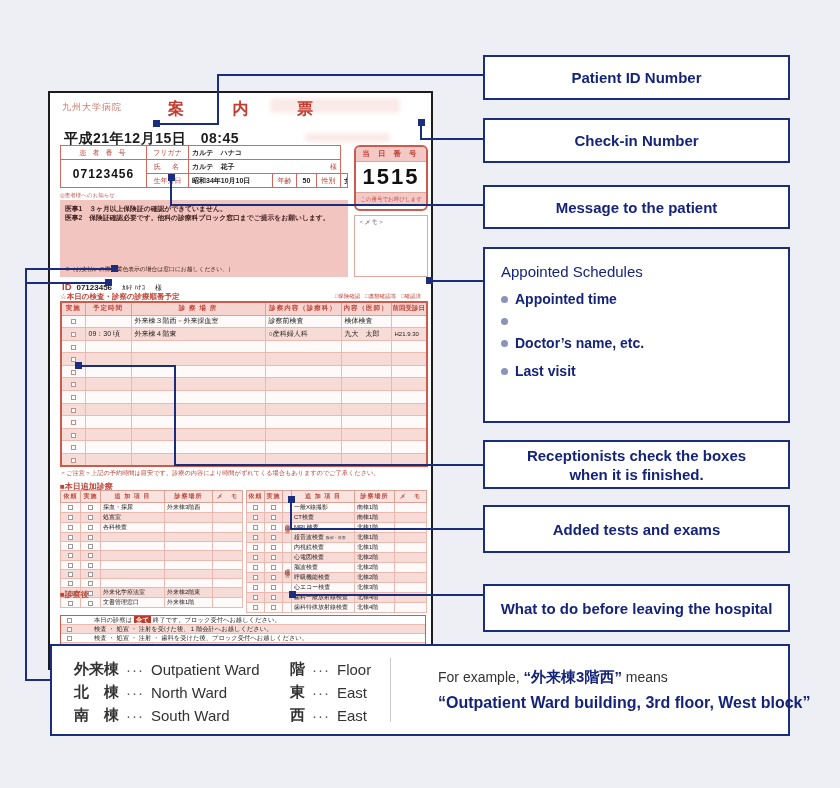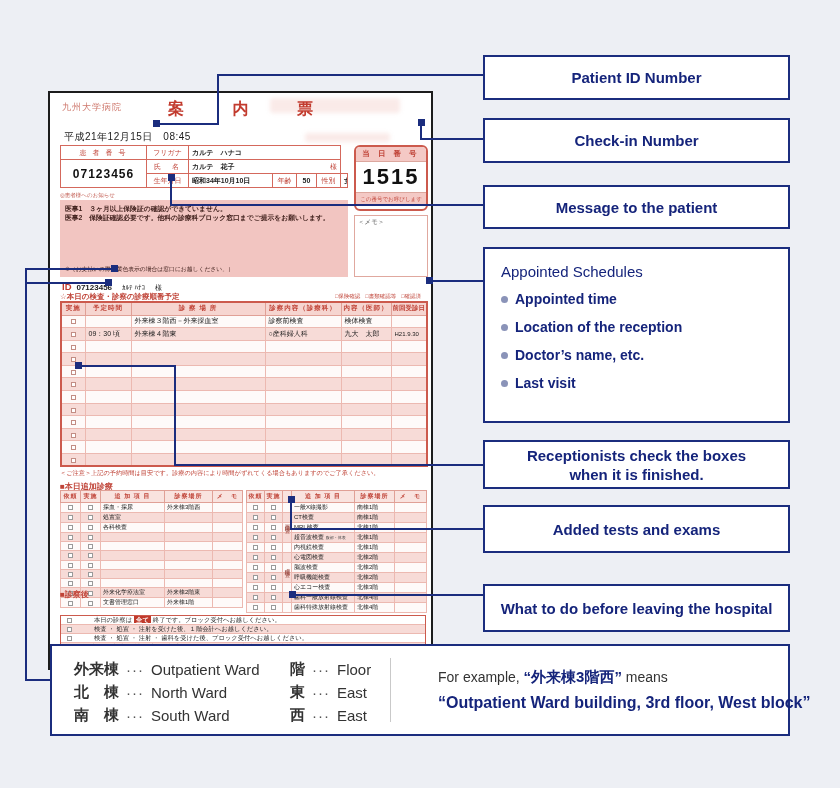--- a/index.html
+++ b/index.html
@@ -4,21 +4,21 @@
 <style>
   * { margin:0; padding:0; box-sizing:border-box; }
   html,body { width:840px; height:788px; }
   body { background:#edeff4; font-family:"Liberation Sans","DejaVu Sans",sans-serif; position:relative; overflow:hidden; }
 
   
   .doc { position:absolute; left:48px; top:48px; width:385px; height:579px; background:#fff; border:2px solid #1c1c1c;margin-top:43px; }
   .hospital { position:absolute; left:12px; top:8px; font-size:9px; color:#cf7a6f; letter-spacing:1px; }
   .doc-title { position:absolute; left:0; top:6px; width:100%; text-align:center; font-size:16px; font-weight:bold; color:#c23b2e; letter-spacing:22px; text-indent:22px; }
   .ghost { position:absolute; background:rgba(226,138,128,.18); filter:blur(2px); border-radius:3px; }
-  .datetime { position:absolute; left:14px; top:37px; font-size:10px; font-weight:normal; color:#1c1c1c; letter-spacing:.5px; }
+  .datetime { position:absolute; left:14px; top:37px; font-size:14px; font-weight:bold; color:#1c1c1c; letter-spacing:.5px; }
 
   table.ptable { position:absolute; left:10px; top:52px; width:288px; border-collapse:collapse; table-layout:fixed; }
   table.ptable td { border:1px solid #d4685c; font-size:7px; padding:1px 3px; height:14px; color:#222; overflow:hidden; white-space:nowrap; }
   table.ptable td.lab { color:#c04438; text-align:center; letter-spacing:2px; }
   table.ptable td.c1 { text-align:center; }
   .pno { font-size:12px; font-weight:bold; letter-spacing:1px; color:#111; }
   .sama { color:#c04438; float:right; }
   .pval { font-weight:bold; }
 
   .checkin { position:absolute; left:304px; top:52px; width:74px; height:66px; border:2px solid #cc5a4d; border-radius:6px; overflow:hidden; background:#fff; }
@@ -612,21 +612,20 @@
   <div class="bt">Appointed Schedules</div>
   <div>
 
       <div class="bullet">
         <span class="dot"></span>
         <span>Appointed time</span>
       </div>
 
       <div class="bullet">
         <span class="dot"></span>
-        <span>Location of the reception</span>
       </div>
 
 
       <div class="bullet">
         <span class="dot"></span>
         <span>Doctor’s name, etc.</span>
       </div>
 
       <div class="bullet">
         <span class="dot"></span>

